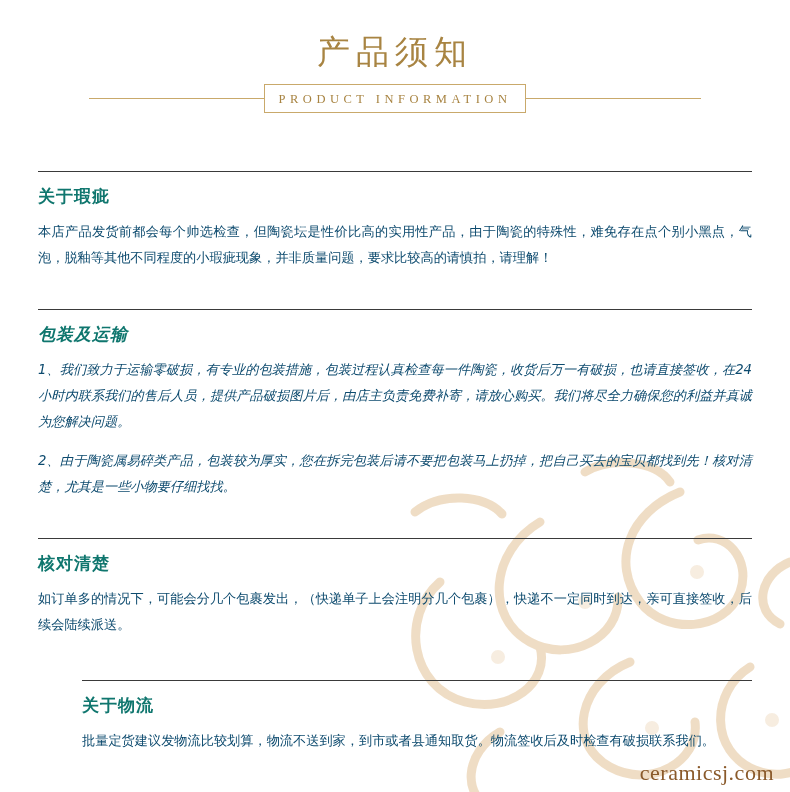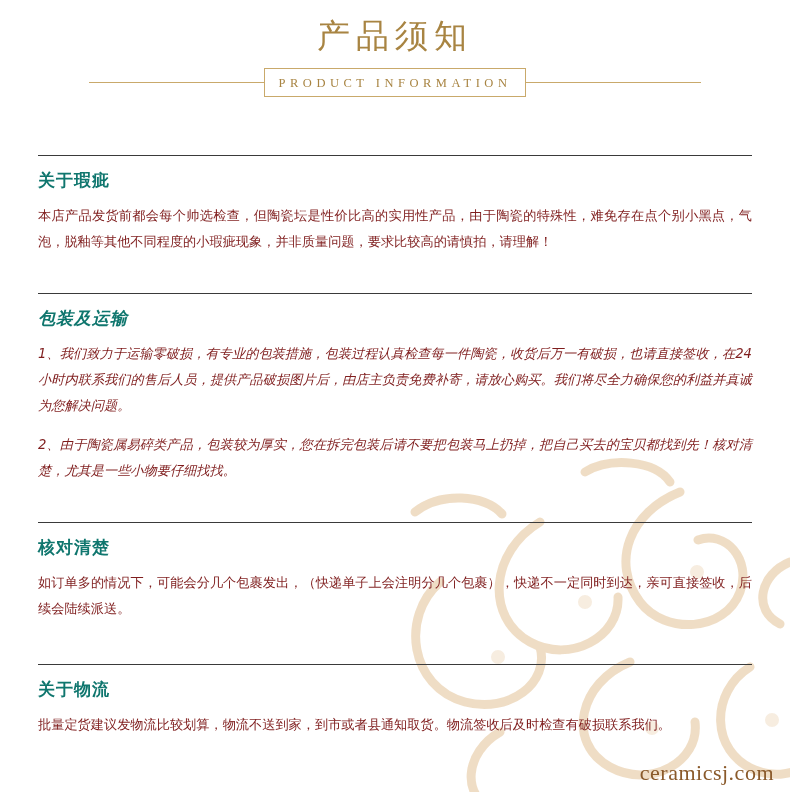--- a/index.html
+++ b/index.html
@@ -30,21 +30,21 @@
     bottom: -20px;
     width: 440px;
     height: 360px;
     opacity: 0.38;
     pointer-events: none;
   }
 
   
   .header {
     text-align: center;
-    padding-top: 14px;
+    padding-top: 30px;
   }
   .header-title {
     font-family: "DejaVu Sans", sans-serif;
     font-size: 33px;
     letter-spacing: 6px;
     color: #a88442;
     font-weight: normal;
     margin: 0;
     line-height: 44px;
   }
@@ -96,32 +96,32 @@
     font-size: 17px;
     font-weight: bold;
     color: #0f766e;
     margin: 13px 0 11px 0;
     letter-spacing: 1px;
   }
   .para {
     font-family: "DejaVu Sans", sans-serif;
     font-size: 13.2px;
     line-height: 26px;
-    color: #7f1d1d;
+    color: #0c4a6e;
     margin: 0 0 4px 0;
     text-align: justify;
   }
   .para + .para {
     margin-top: 13px;
   }
 
   .sec-flaw { margin-top: 0; }
   .sec-pack { margin-top: 22px; font-style: italic; }
   .sec-express { margin-top: 22px; }
-  .sec-logistics { margin-top: 26px; }
+  .sec-logistics { margin-top: 26px; margin-left: 44px; }
   .sec-color { margin-top: 37px; }
 
   
   .watermark {
     position: absolute;
     right: 16px;
     bottom: 6px;
     font-family: "Liberation Serif", serif;
     font-size: 22px;
     color: #8a5a2b;

